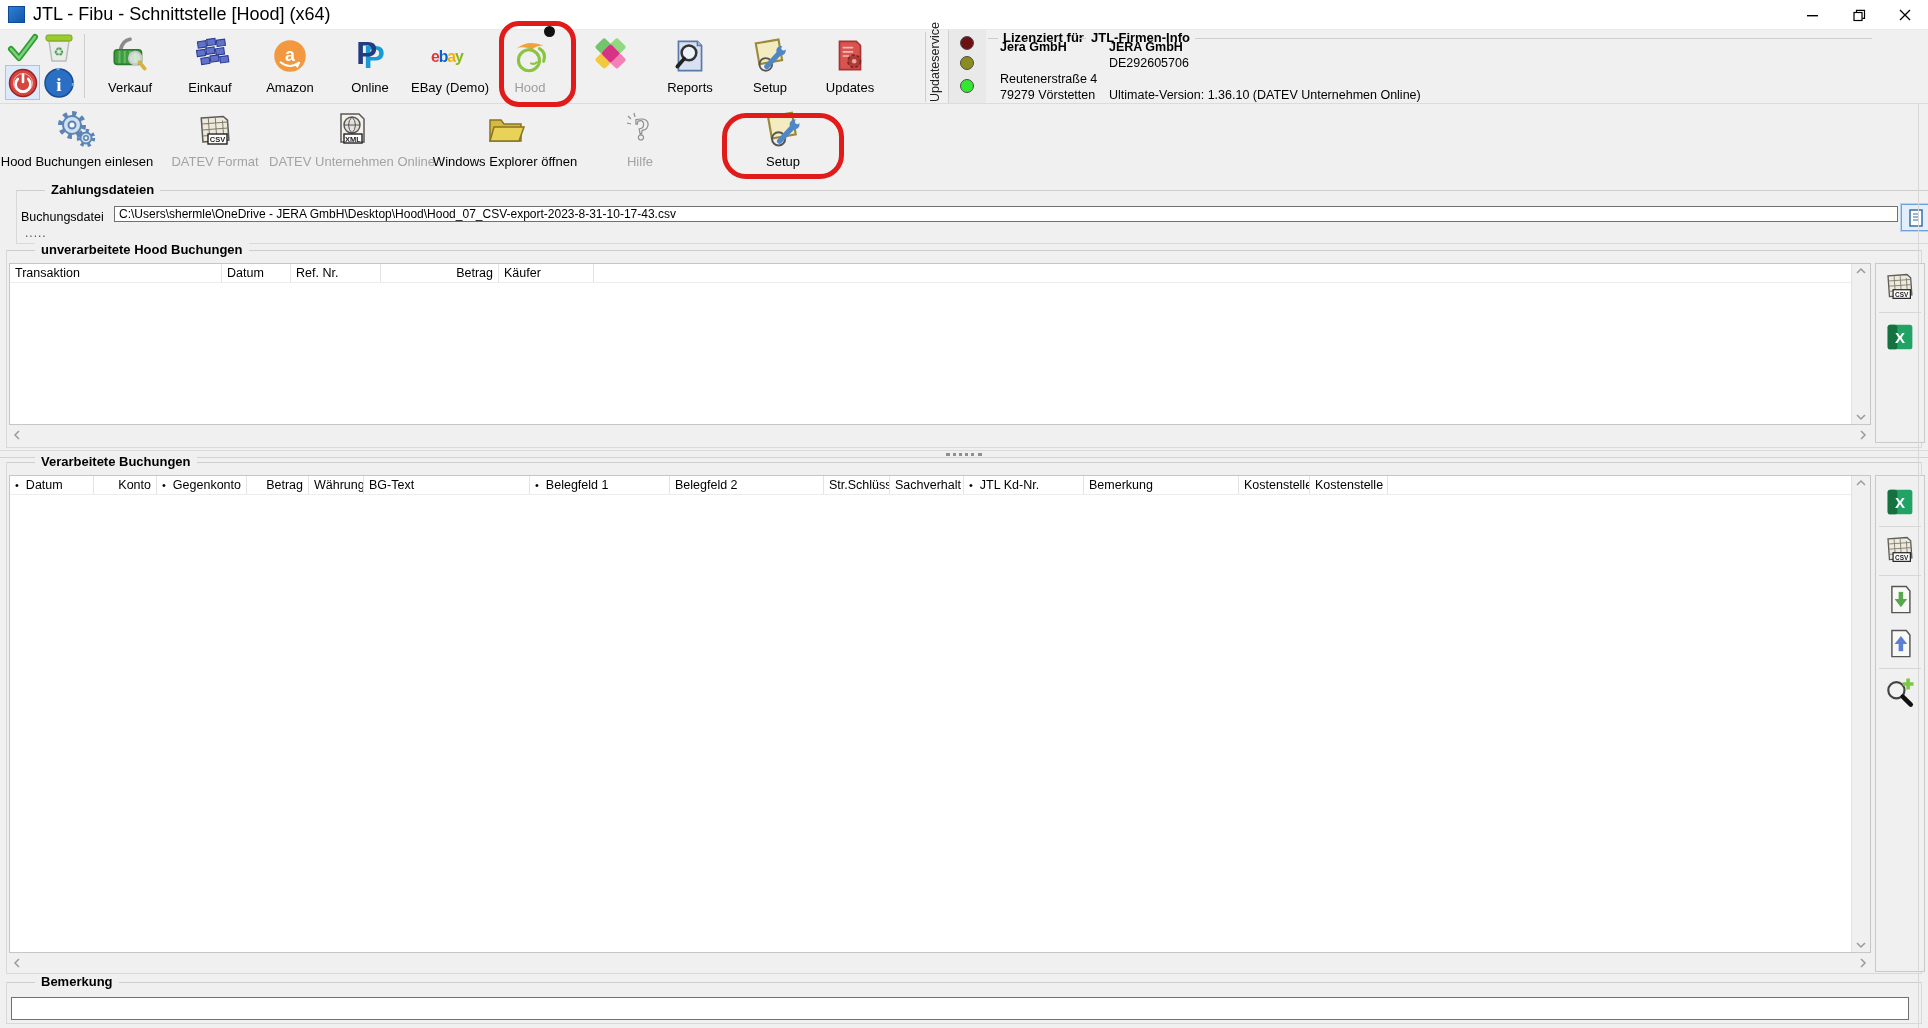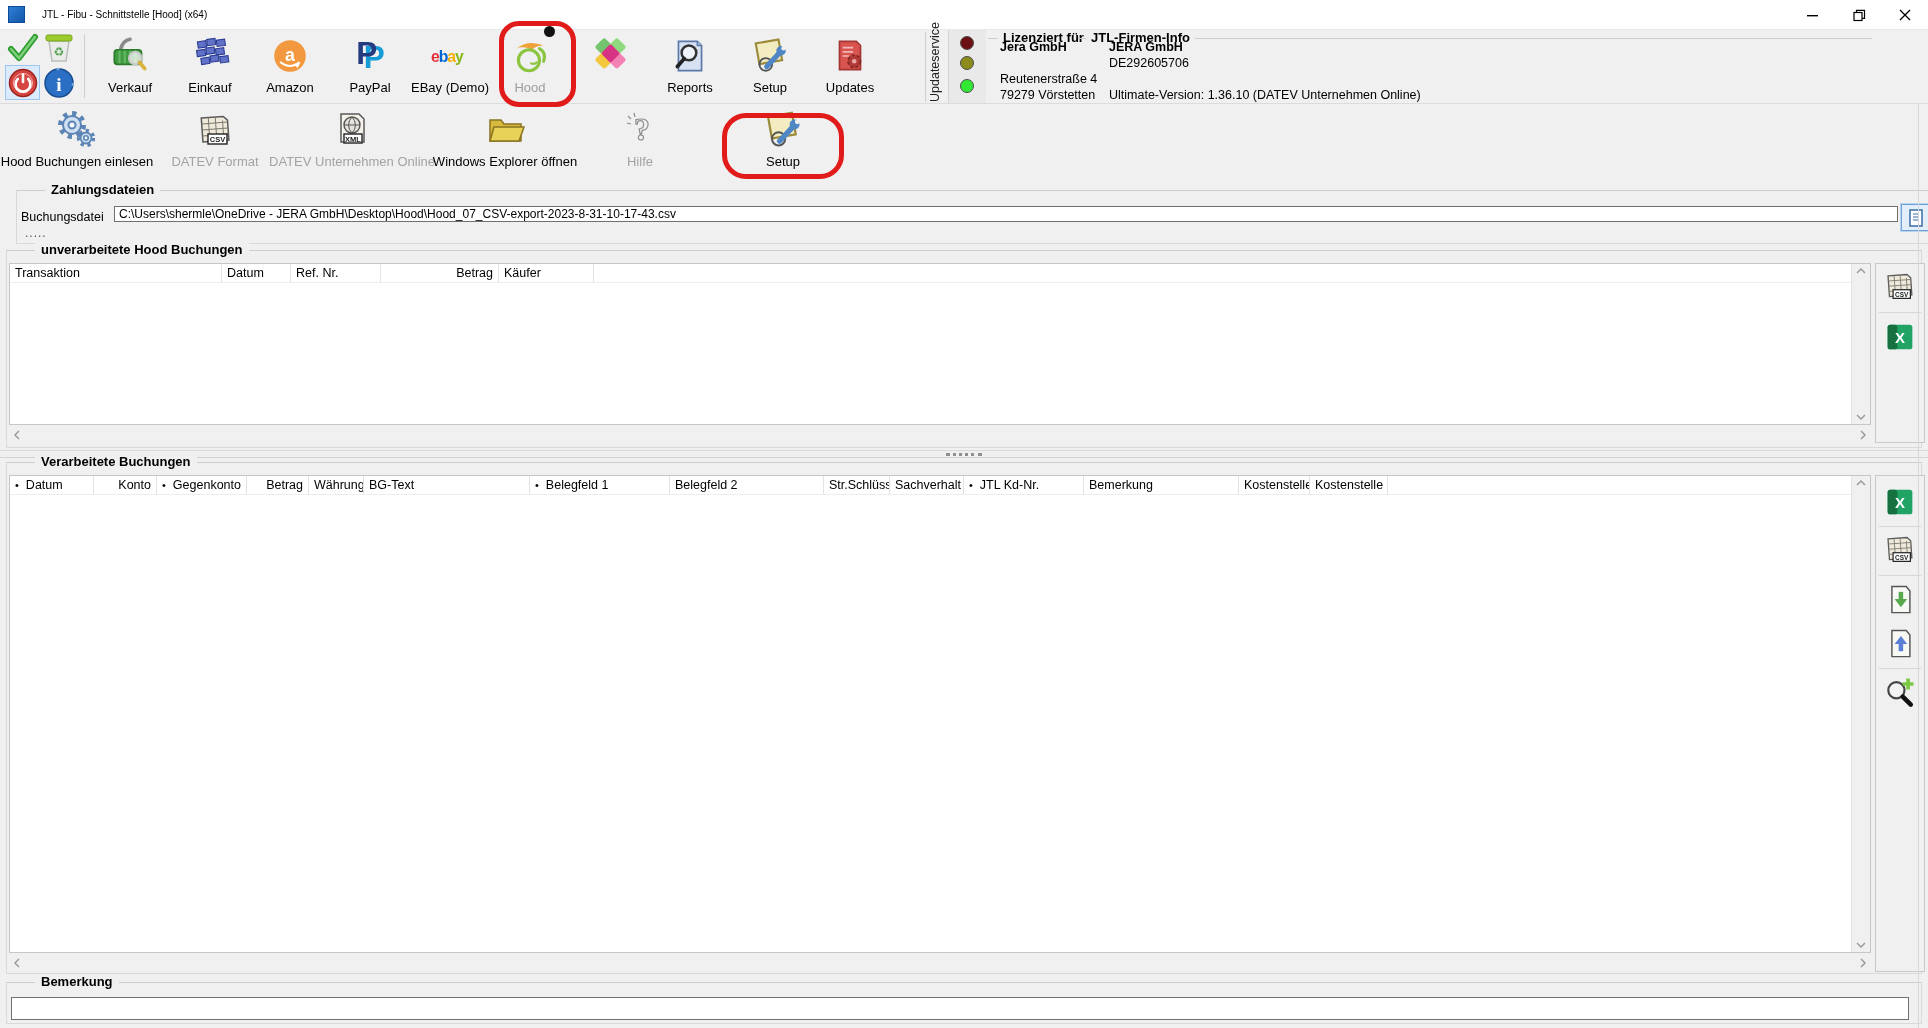--- a/index.html
+++ b/index.html
@@ -1,21 +1,21 @@
 <!DOCTYPE html>
 <html><head>
 <meta charset="utf-8">
 <style>
   * { margin:0; padding:0; box-sizing:border-box; }
   html,body { width:1928px; height:1028px; font-family:"Liberation Sans",sans-serif; background:#f0f0f0; overflow:hidden; position:relative; font-size:13px; color:#000; }
 
   
   .titlebar { position:absolute; left:0; top:0; width:1928px; height:30px; background:#ffffff; display:flex; align-items:center; border-bottom:1px solid #e9e9e9; }
   .appicon { width:17px; height:17px; margin-left:8px; background:linear-gradient(135deg,#2f7fd6 0%,#1256a8 100%); border:1px solid #0d4a96; }
-  .title-text { margin-left:17px; font-size:10px; }
+  .title-text { margin-left:8px; font-size:18px; }
   .winbtns { position:absolute; right:0; top:0; height:30px; display:flex; }
   .winbtn { width:46px; height:30px; display:flex; align-items:center; justify-content:center; }
 
   
   .toolbar { position:absolute; left:0; top:30px; width:1928px; height:74px; background:#f0f0f0; border-bottom:1px solid #dcdcdc; }
   .quad-btn { position:absolute; width:35px; height:35px; display:flex; align-items:center; justify-content:center; }
   .quad-btn.hl { background:#dbeafc; border:1px solid #9ec7ef; }
   .vsep { position:absolute; width:1px; background:#cfcfcf; }
 
   .appbtn { position:absolute; top:0; width:80px; height:73px; display:flex; flex-direction:column; align-items:center; cursor:default; }
@@ -179,21 +179,21 @@
     <div class="lbl">Amazon</div>
   </div>
 
   <div class="appbtn" style="left:330px;">
     <div class="ic">
         <svg width="42" height="42" viewBox="0 0 40 40">
       <text x="14" y="31" font-size="30" font-weight="bold" fill="#179bd7" font-family="Liberation Sans, sans-serif">P</text>
       <text x="7" y="28" font-size="30" font-weight="bold" fill="#253b80" font-family="Liberation Sans, sans-serif">P</text>
     </svg>
       </div>
-    <div class="lbl">PayPal</div>
+    <div class="lbl">Online</div>
   </div>
 
   <div class="appbtn" style="left:410px;">
     <div class="ic">
         <svg width="42" height="42" viewBox="0 0 40 40">
       <text x="2" y="26" font-size="15" font-weight="bold" letter-spacing="-1">
         <tspan fill="#e53238">e</tspan><tspan fill="#0064d2">b</tspan><tspan fill="#f5af02">a</tspan><tspan fill="#86b817">y</tspan>
       </text>
     </svg>
       </div>

